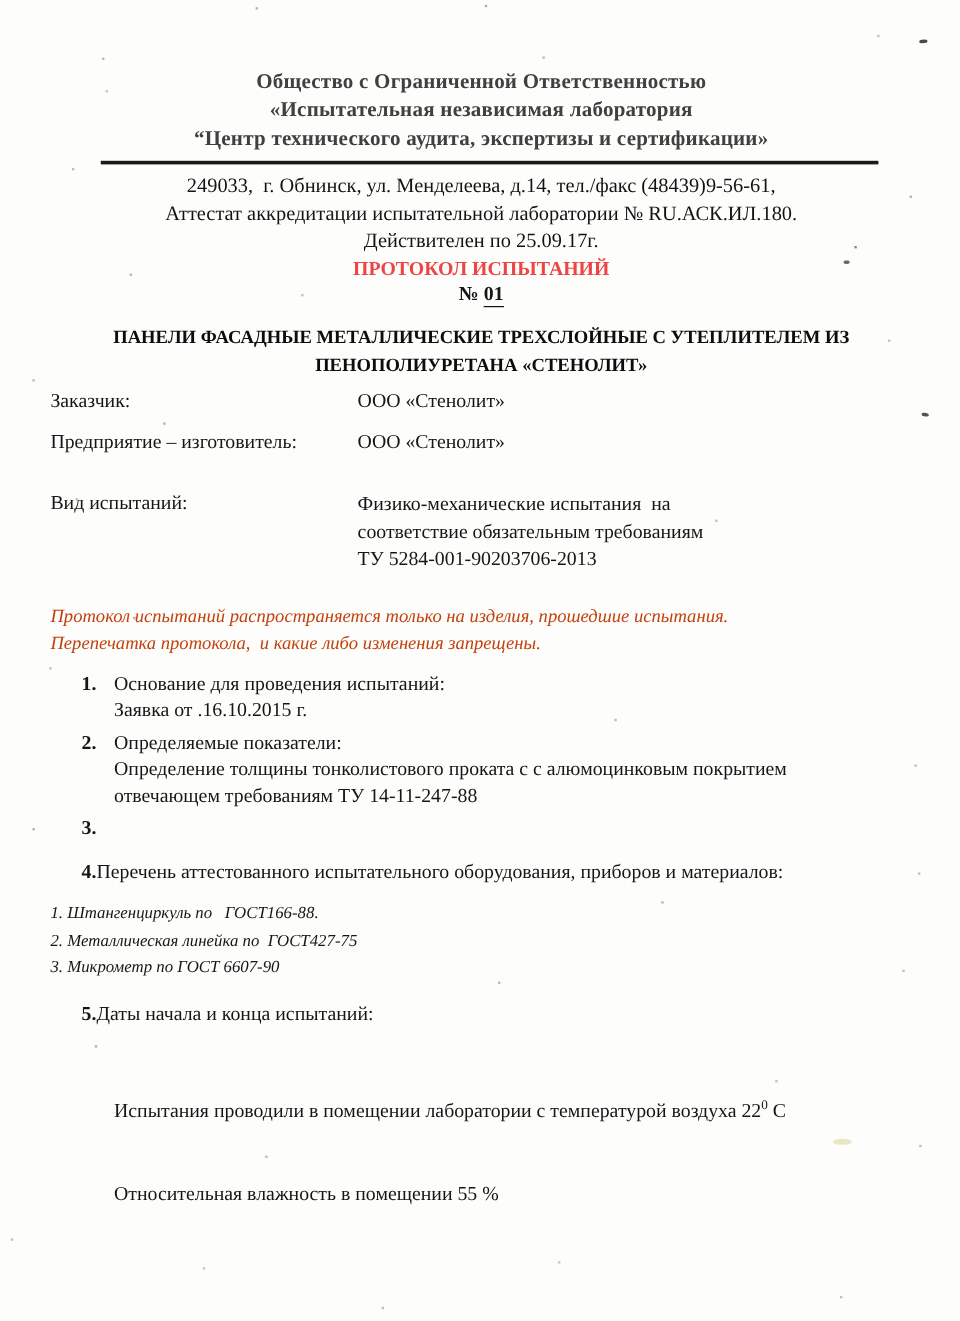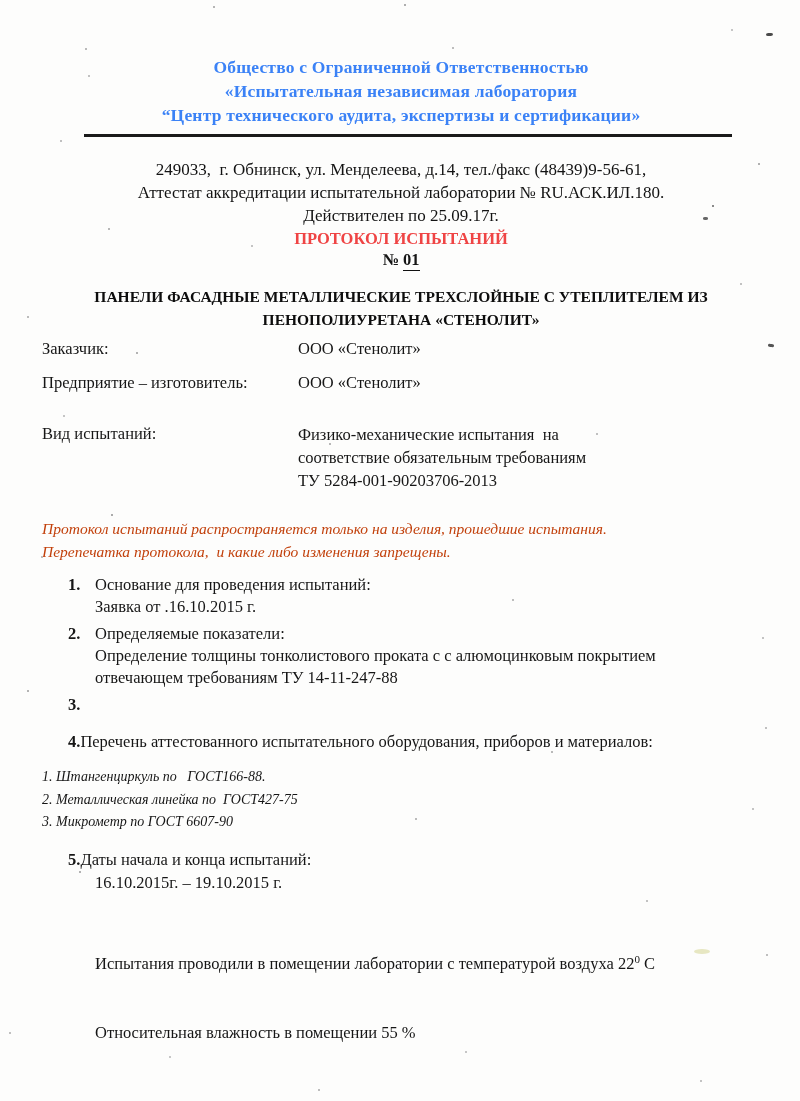--- a/index.html
+++ b/index.html
@@ -16,30 +16,30 @@
     width:800px;height:1101px;
     padding:55px 40px 0 42px;
     box-sizing:border-box;
     -webkit-font-smoothing:antialiased;
   }
   .center{text-align:center;}
   .pre{white-space:pre-wrap;}
   
   .org-header{
     font-weight:bold;font-size:17.5px;line-height:24px;
-    text-align:center;color:#3b82f6;
+    text-align:center;color:#404040;
     letter-spacing:.2px;
   }
   .rule{
     height:0;border:0;border-top:3px solid #1a1a1a;
     margin:7px 28px 0 42px;
   }
   .contact{
     font-size:17px;line-height:23px;text-align:center;
-    margin-top:21px;color:#131313;
+    margin-top:6px;color:#131313;
   }
   
   .protocol-title{
     text-align:center;
     font-weight:bold;font-size:16.5px;line-height:23px;color:#ef4444;
   }
   .protocol-num{font-weight:bold;font-size:16.5px;}
   .protocol-num .u{text-decoration:none;border-bottom:1.8px solid #111;padding-bottom:1px;}
   .subject{
     margin-top:15px;text-align:center;
@@ -150,21 +150,20 @@
     </div>
   </div>
 
   <div class="sec-line sec4 pre"><span class="num">4.</span><span>Перечень аттестованного испытательного оборудования, приборов и материалов:</span></div>
 
   <div class="equipment pre">1. Штангенциркуль по   ГОСТ166-88.
 2. Металлическая линейка по  ГОСТ427-75
 3. Микрометр по ГОСТ 6607-90</div>
 
   <div class="sec-line sec5 pre"><span class="num">5.</span><span>Даты начала и конца испытаний:</span></div>
-  <div class="dates-line pre">16.10.2015г. – 19.10.2015 г.</div>
 
   <div class="conditions pre">
     <div><span>Испытания проводили в помещении лаборатории с температурой воздуха 22</span><sup>0</sup><span> С</span></div>
     <div>Относительная влажность в помещении 55 %</div>
   </div>
 
   <div class="specks"></div>
   <div class="mark-a"></div>
   <div class="mark-b"></div>
   <div class="mark-c"></div>

